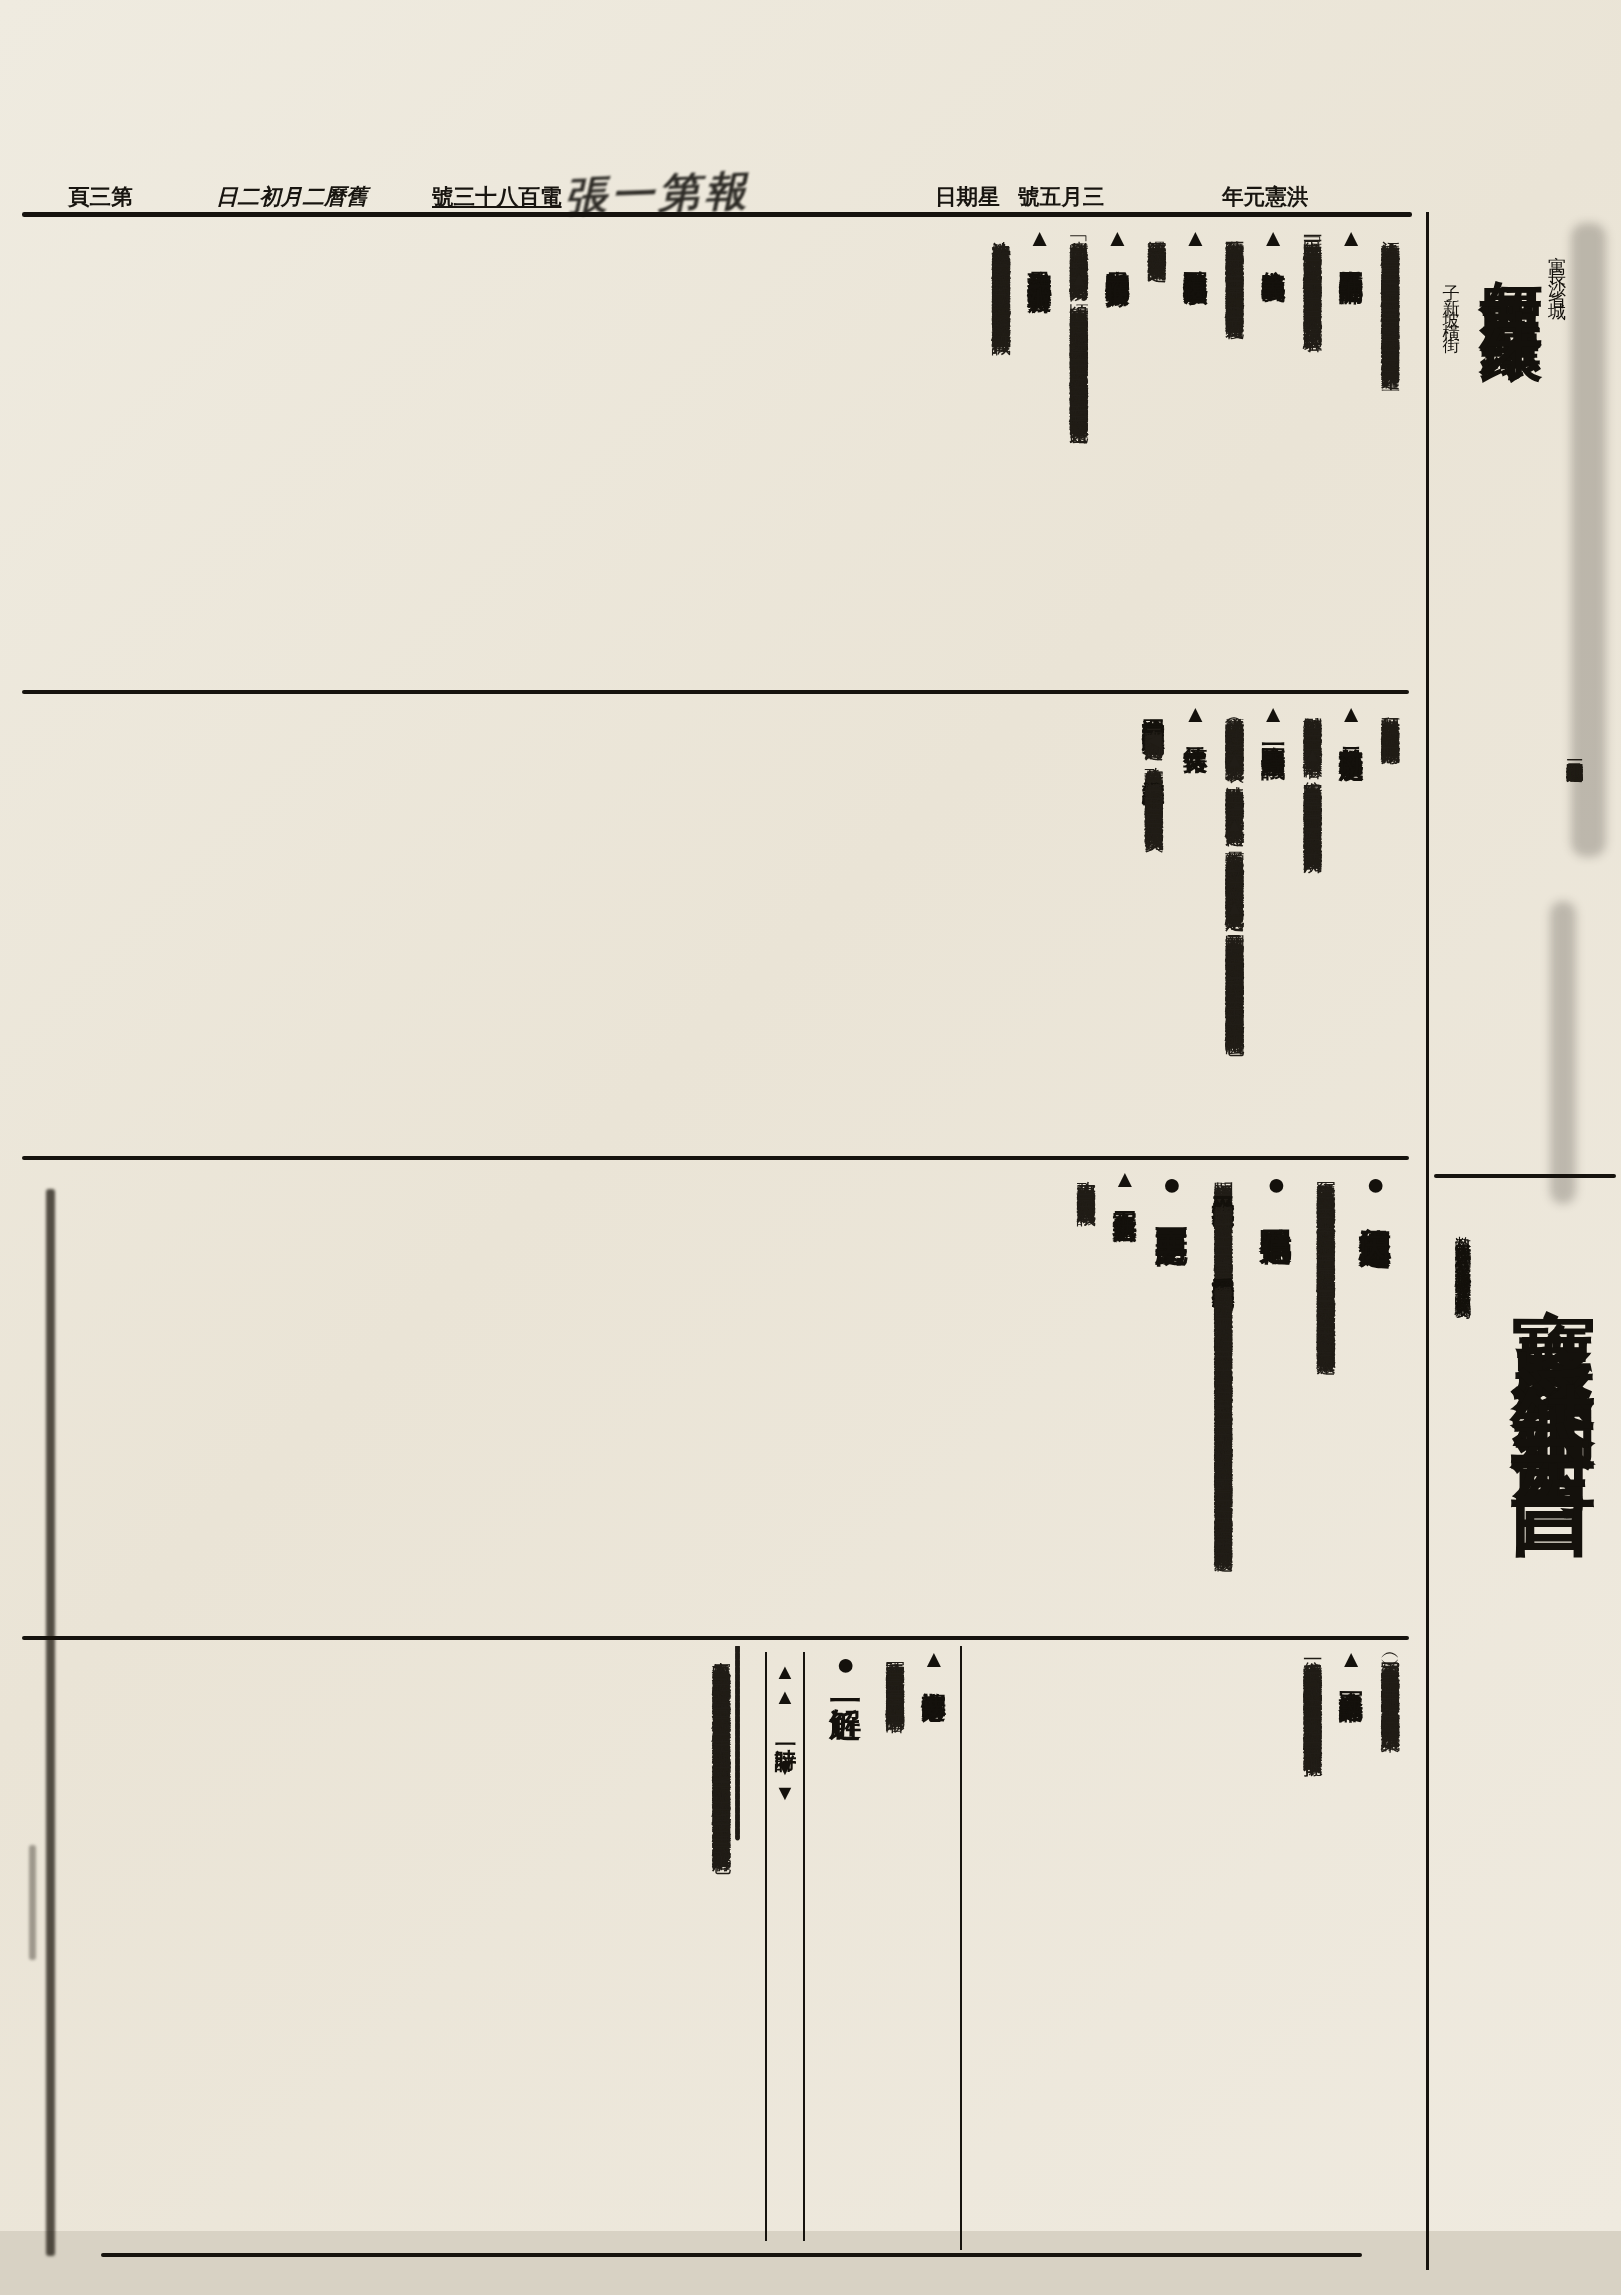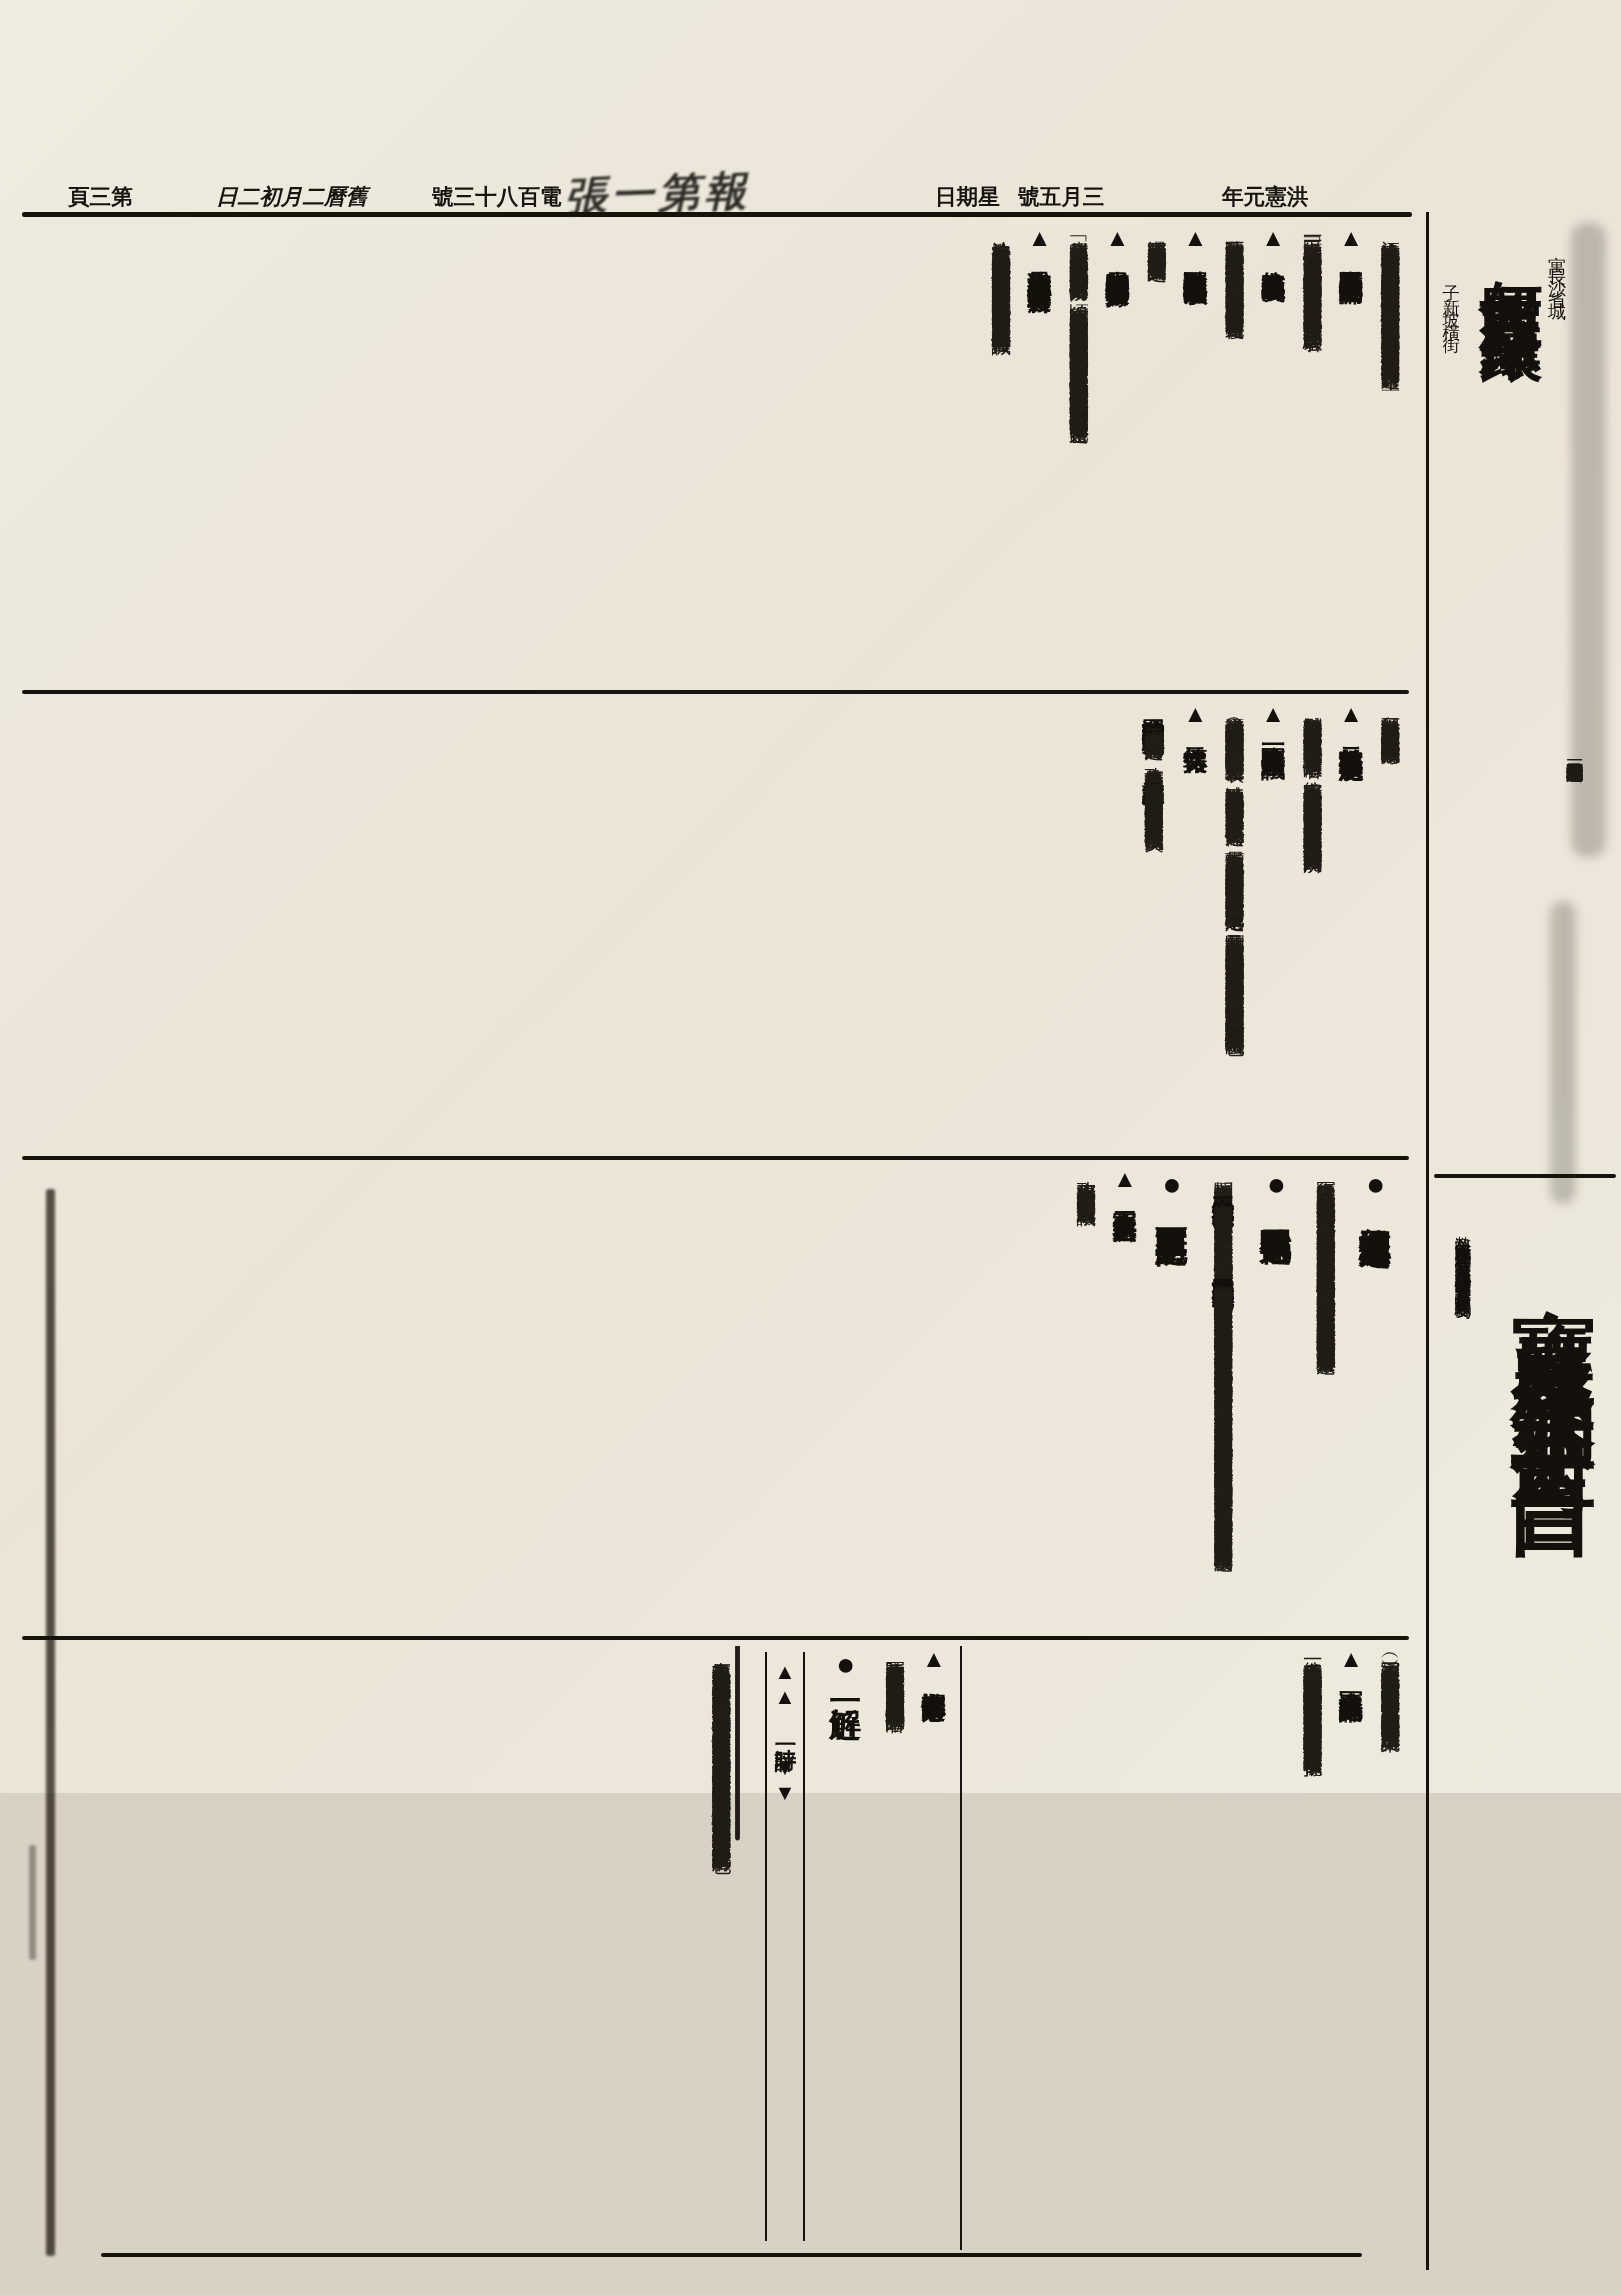--- a/index.html
+++ b/index.html
@@ -2,21 +2,21 @@
 <html style="font-size:11.5px"><head>
 <meta charset="utf-8">
 <style>
   html,body{margin:0;padding:0;}
   body{
     width:1622px;height:2295px;overflow:hidden;
     background:#d8d2c4;
     font-family:"Liberation Serif","DejaVu Serif",serif;
   }
   .page{
-    position:relative;width:1622px;height:1793px;
+    position:relative;width:1622px;height:2231px;
     background:linear-gradient(135deg,#efebe0 0%,#eae4d6 45%,#efeadf 100%);
     color:#1d1a15;
   }
   
   .hd-item{
     position:absolute;top:182px;height:33px;
     font-size:21.6px;font-weight:700;white-space:nowrap;color:#181510;
   }
   .masthead{
     position:absolute;top:164px;left:569px;width:288px;height:55px;
@@ -63,21 +63,21 @@
   .smudge{position:absolute;background:rgba(25,20,12,.22);filter:blur(5px);border-radius:14.4px;}
   .inkbar{position:absolute;background:rgba(24,18,10,.72);filter:blur(1.4px);border-radius:2.9px;}
 </style>
 </head>
 <body>
 
 <div class="page">
 
   <div class="hd-item" style="left:68px;">頁三第</div>
   <div class="hd-item" style="left:216px;font-style:italic;">日二初月二曆舊</div>
-  <div class="hd-item" style="left:432px;">號三十八百電</div>
+  <div class="hd-item" style="left:432px;text-decoration:underline;">號三十八百電</div>
   <div class="masthead">張一第報</div>
   <div class="hd-item" style="left:935px;">日期星</div>
   <div class="hd-item" style="left:1018px;">號五月三</div>
   <div class="hd-item" style="left:1222px;font-family:Liberation Mono, monospace;">年元憲洪</div>
 
   <div class="hrule" style="left:21.6px;top:212px;width:1390px;height:5px;"></div>
   <div class="hrule" style="left:21.6px;top:690px;width:1387px;height:4.3px;"></div>
   <div class="hrule" style="left:21.6px;top:1156px;width:1387px;height:4.3px;"></div>
   <div class="hrule" style="left:21.6px;top:1636px;width:1387px;height:4.3px;"></div>
   <div class="hrule" style="left:101px;top:2253px;width:1261px;height:4.3px;"></div>

